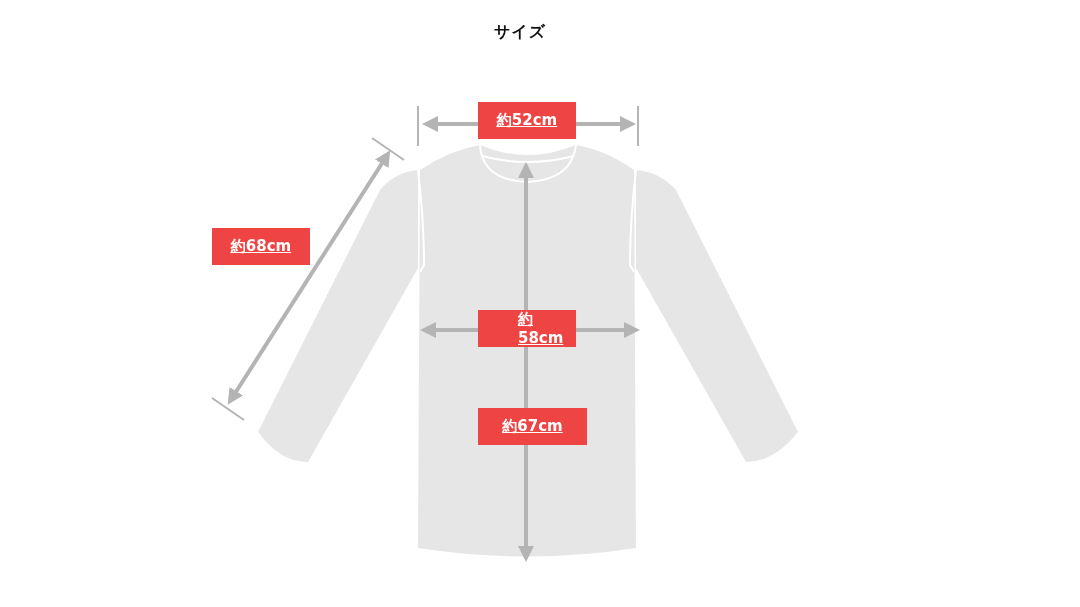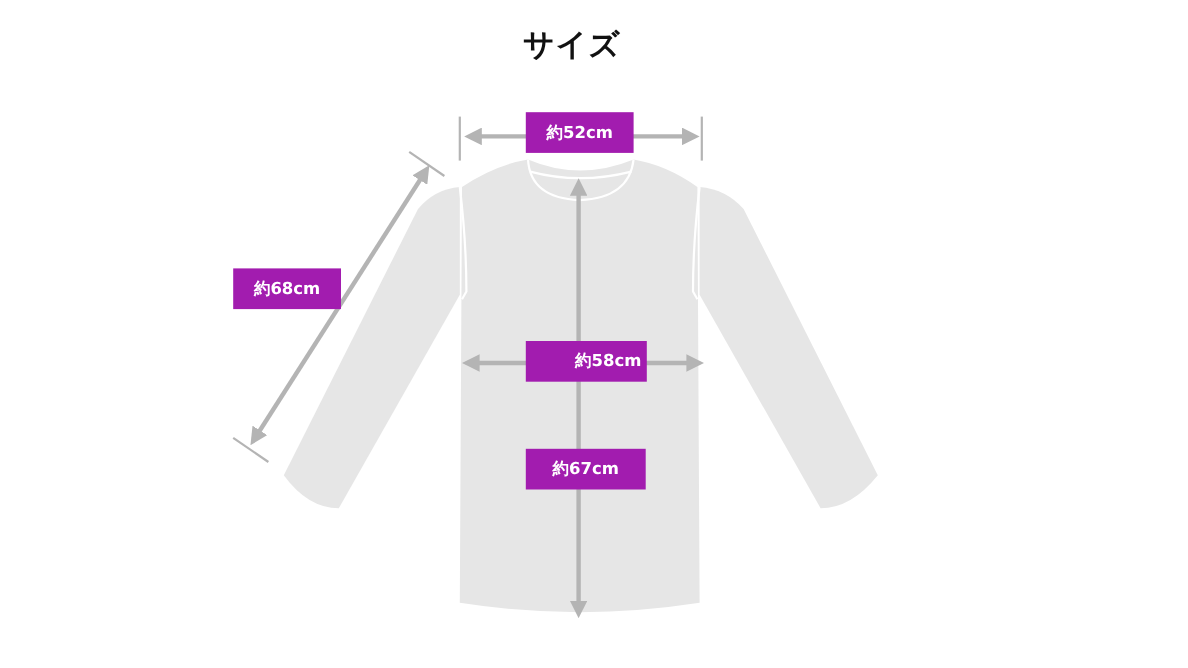--- a/index.html
+++ b/index.html
@@ -1,23 +1,23 @@
 <!DOCTYPE html>
 <html><head>
   <meta charset="utf-8">
   <style>
     html, body { margin: 0; padding: 0; background: #ffffff; }
     body { width: 1080px; height: 607px; position: relative; overflow: hidden;
            font-family: "DejaVu Sans", "Liberation Sans", sans-serif; }
     .title { position: absolute; left: 0; width: 1040px; top: 22px; text-align: center;
-             font-size: 28px; font-weight: bold; color: #111111; letter-spacing: 1px; }
+             font-size: 16px; font-weight: bold; color: #111111; letter-spacing: 1px; }
     svg.garment { position: absolute; left: 0; top: 0; }
-    .label { position: absolute; background: #a21caf; color: #ffffff; font-weight: bold;
+    .label { position: absolute; background: #ef4444; color: #ffffff; font-weight: bold;
              font-size: 15px; display: flex; align-items: center; justify-content: center;
-             height: 37px; box-sizing: border-box; }
+             height: 37px; box-sizing: border-box; text-decoration: underline; }
   </style>
 </head>
 <body>
 
 <div class="title">サイズ</div>
 
 <svg class="garment" width="1080" height="607" viewBox="0 0 1080 607">
   <defs>
     <marker id="ah" viewBox="0 0 10 10" refX="5" refY="5" markerWidth="4" markerHeight="4" orient="auto-start-reverse">
       <path d="M0,0 L10,5 L0,10 z" fill="#b4b4b4"></path>
@@ -43,15 +43,15 @@
   <line x1="372" y1="138" x2="404" y2="160" stroke="#b4b4b4" stroke-width="2"></line>
   <line x1="212" y1="398" x2="244" y2="420" stroke="#b4b4b4" stroke-width="2"></line>
   <line x1="386" y1="157" x2="232" y2="398" stroke="#b4b4b4" stroke-width="4" marker-start="url(#ah)" marker-end="url(#ah)"></line>
 
   <line x1="428" y1="330" x2="632" y2="330" stroke="#b4b4b4" stroke-width="4" marker-start="url(#ah)" marker-end="url(#ah)"></line>
 
   <line x1="526" y1="170" x2="526" y2="554" stroke="#b4b4b4" stroke-width="4" marker-start="url(#ah)" marker-end="url(#ah)"></line>
 </svg>
 
 <div class="label" style="left:478px; top:102px; width:98px;">約52cm</div>
-<div class="label" style="left:212px; top:228px; width:98px;margin-top:16px;">約68cm</div>
-<div class="label" style="left:478px; top:310px; width:110px;padding-left:40px;">約58cm</div>
+<div class="label" style="left:212px; top:228px; width:98px;">約68cm</div>
+<div class="label" style="left:478px; top:310px; width:98px;padding-left:40px;">約58cm</div>
 <div class="label" style="left:478px; top:408px; width:109px;">約67cm</div>
 
 </body></html>

